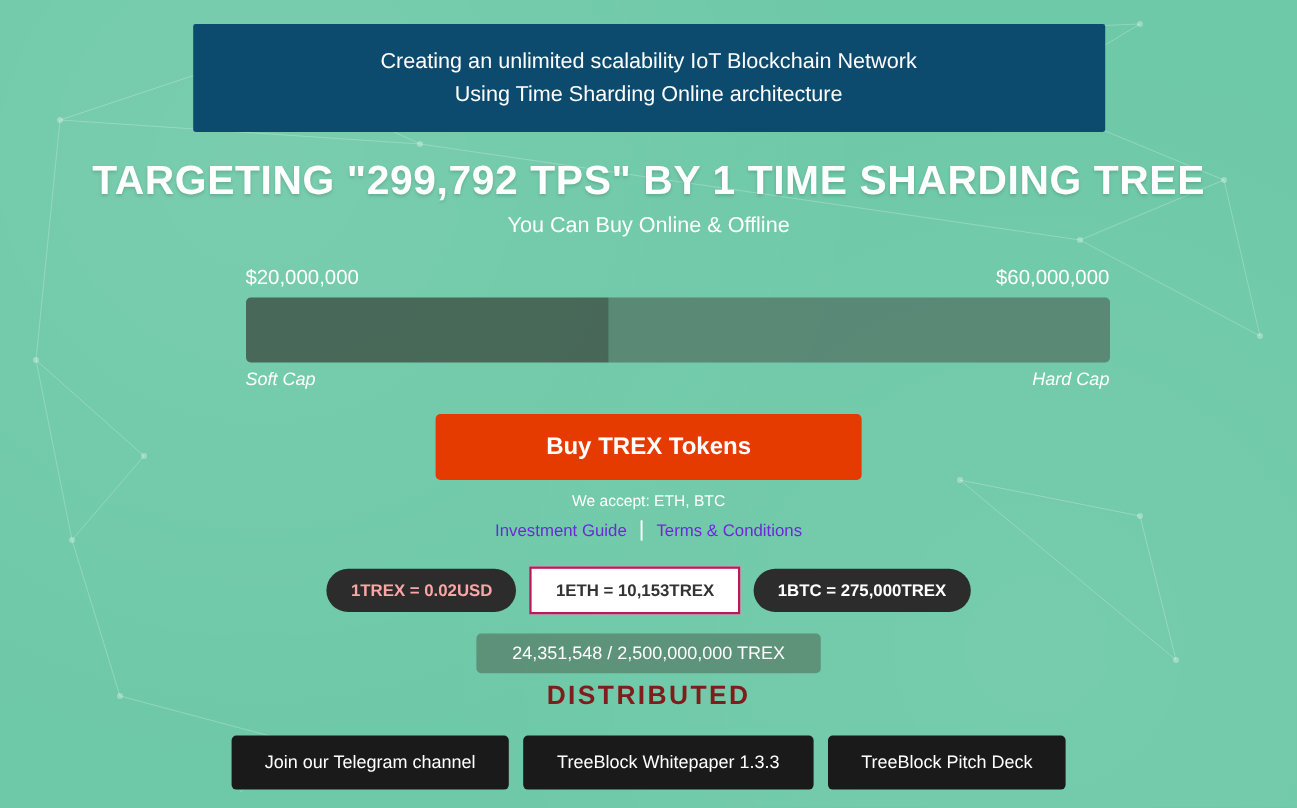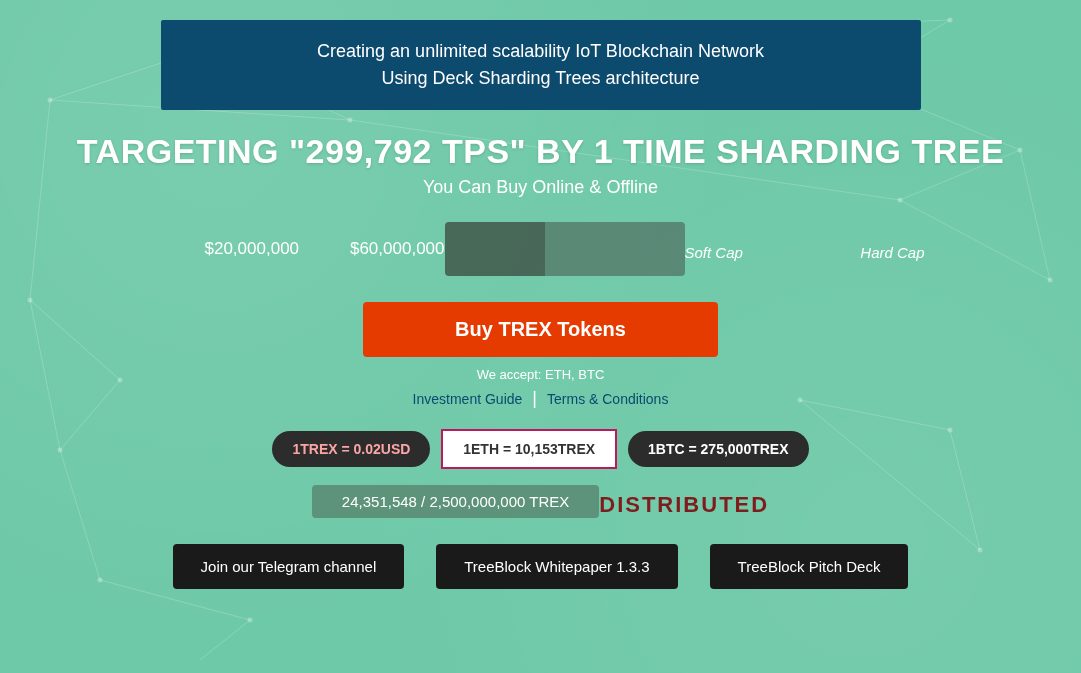--- a/index.html
+++ b/index.html
@@ -64,20 +64,21 @@
     .subtitle {
       color: white;
       font-size: 18px;
       text-align: center;
       margin-bottom: 24px;
     }
 
     .progress-section {
       width: 720px;
       display: flex;
+      flex-direction: column;
       align-items: center;
       margin-bottom: 20px;
       margin-left: 48px;
     }
 
     .cap-labels {
       width: 100%;
       display: flex;
       justify-content: space-between;
       color: white;
@@ -131,21 +132,21 @@
     .links-row {
       display: flex;
       align-items: center;
       gap: 10px;
       margin-bottom: 20px;
       color: white;
       font-size: 14px;
     }
 
     .links-row a {
-      color: #0c4a6e;
+      color: #6d28d9;
       text-decoration: none;
       font-size: 14px;
     }
 
     .links-row .separator {
       color: white;
       font-size: 18px;
     }
 
     .rates-row {
@@ -176,21 +177,21 @@
     }
 
     .rate-pill-dark-right {
       background-color: #2c2c2c;
       color: white;
       border-radius: 25px;
     }
 
     .distributed-section {
       display: flex;
-      flex-direction: row;
+      flex-direction: column;
       align-items: center;
       margin-bottom: 20px;
     }
 
     .distributed-amount {
       background-color: rgba(80, 110, 90, 0.6);
       color: white;
       padding: 8px 30px;
       border-radius: 4px;
       font-size: 15px;
@@ -199,21 +200,21 @@
 
     .distributed-label {
       color: #7f1d1d;
       font-size: 22px;
       font-weight: bold;
       letter-spacing: 2px;
     }
 
     .bottom-buttons {
       display: flex;
-      gap: 32px;
+      gap: 12px;
       justify-content: flex-end;
     }
 
     .bottom-btn {
       background-color: #1a1a1a;
       color: white;
       border: none;
       padding: 14px 28px;
       font-size: 15px;
       border-radius: 4px;
@@ -266,21 +267,21 @@
     <circle cx="980" cy="550" r="2.5"></circle>
     <circle cx="100" cy="580" r="2.5"></circle>
     <circle cx="250" cy="620" r="2.5"></circle>
   </g>
 </svg>
 
 <div class="content">
 
   <div class="header-banner">
     <div>Creating an unlimited scalability IoT Blockchain Network</div>
-    <div>Using Deck Sharding Trees architecture</div>
+    <div>Using Time Sharding Online architecture</div>
   </div>
 
   <div class="main-title">TARGETING "299,792 TPS" BY 1 TIME SHARDING TREE</div>
 
   <div class="subtitle">You Can Buy Online &amp; Offline</div>
 
   <div class="progress-section">
     <div class="cap-labels">
       <span>$20,000,000</span>
       <span>$60,000,000</span>

